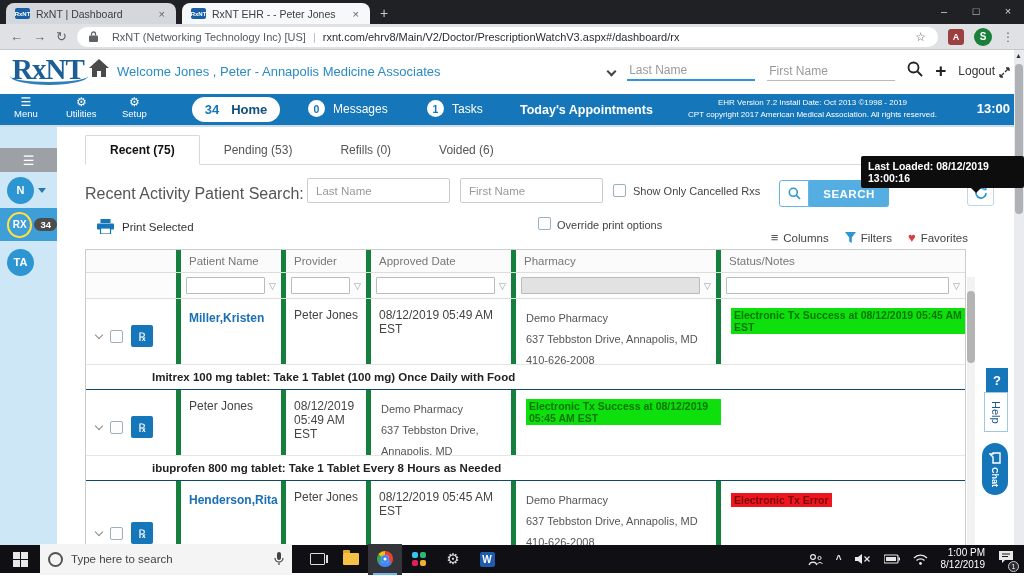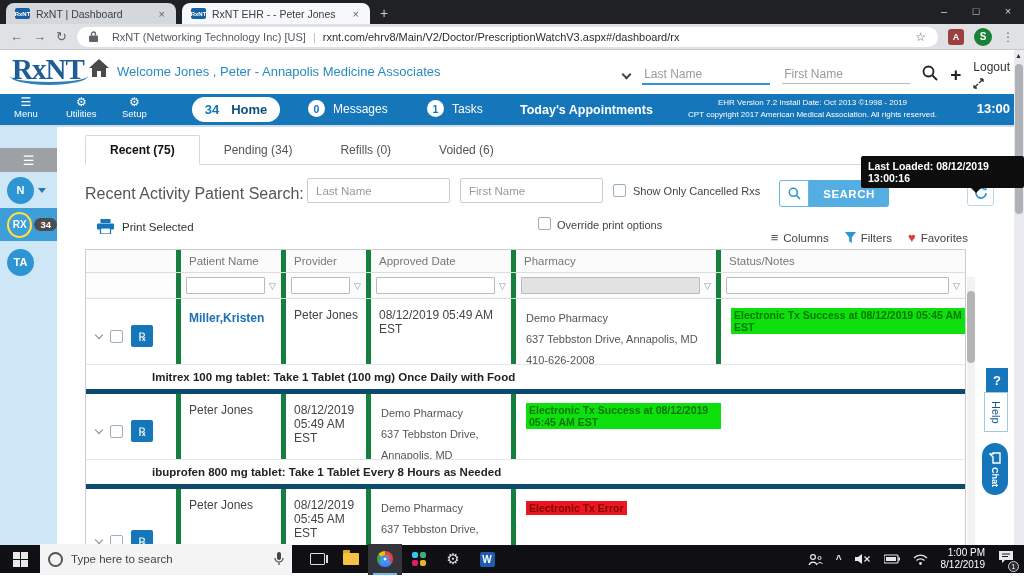--- a/index.html
+++ b/index.html
@@ -37,21 +37,21 @@
   .rxnt-logo { position:absolute; left:12px; top:3px; font-family:"Liberation Serif", serif; font-size:29px; font-weight:bold; color:#1c5e95; letter-spacing:-1px; }
   .rxnt-logo::after { content:""; position:absolute; left:-2px; bottom:1px; width:78px; height:6px; border-bottom:3px solid #2f7fb8; border-radius:0 0 50% 50%/0 0 100% 100%; }
   .home-glyph { position:absolute; left:88px; top:8px; }
   .welcome { position:absolute; left:117px; top:14px; font-size:13px; color:#2a8bc5; }
   .hdr-right { position:absolute; right:14px; top:10px; display:flex; align-items:center; gap:12px; }
   .chev { display:inline-block; width:7px; height:7px; border-right:2px solid #444; border-bottom:2px solid #444; transform:rotate(45deg); }
   .hdr-input { border:none; border-bottom:1px solid #bbb; width:128px; font-size:12px; color:#333; padding:2px 2px; outline:none; background:transparent; font-family:"Liberation Sans",sans-serif;}
   .hdr-input.active-underline { border-bottom:2px solid #2f95d6; }
   .hdr-input::placeholder { color:#9a9a9a; }
   .hdr-plus { font-size:19px; color:#222; font-weight:bold; }
-  .logout { font-size:12px; color:#333; display:flex; align-items:flex-start; gap:4px;flex-direction:column; }
+  .logout { font-size:12px; color:#333; display:flex; align-items:flex-end; gap:4px; }
 
   
   .bluenav { position:absolute; top:94px; left:0; width:1024px; height:31px; background:#1576ba; color:#fff; }
   .nav-item { position:absolute; top:2px; text-align:center; font-size:9.5px; line-height:1.1; color:#fff; }
   .nav-item .ni-icon { font-size:12px; display:block; }
   .home-pill { position:absolute; left:192px; top:3px; width:88px; height:25px; background:#fff; border-radius:13px; display:flex; align-items:center; justify-content:center; gap:12px; font-size:13px; font-weight:bold; }
   .home-pill .cnt { color:#1576ba; }
   .home-pill .lbl { color:#114f7e; }
   .count-group { position:absolute; top:6px; display:flex; align-items:center; gap:8px; font-size:12px; }
   .count-circle { width:17px; height:17px; background:#fff; border-radius:50%; color:#1576ba; font-size:10.5px; font-weight:bold; display:flex; align-items:center; justify-content:center; }
@@ -111,21 +111,21 @@
   .datarow .tcell { padding-top:9px; }
   .rowctl { display:flex; align-items:center; gap:8px; padding:12px 0 0 10px; }
   .expander { display:inline-block; width:6px; height:6px; border-right:1.5px solid #888; border-bottom:1.5px solid #888; transform:rotate(45deg); margin-top:-3px; }
   .rx-tile { width:22px; height:22px; background:#1576ba; border-radius:2px; color:#fff; font-size:12px; display:flex; align-items:center; justify-content:center; }
   .patient-link { color:#1a6fb5; font-weight:bold; font-size:12px; padding-left:8px; }
   .cell-text { font-size:12px; color:#444; padding-left:8px; }
   .pharm { font-size:11px; color:#555; padding-left:10px; line-height:21px; }
   .status-badge { display:inline-block; margin-left:10px; font-size:10.5px; font-weight:bold; padding:1px 3px; }
   .status-success { background:#0de00d; color:#0a7500; }
   .status-error { background:#ee1520; color:#7c0404; }
-  .drugrow { border-bottom:5px solid #0c4a6e; padding:6px 0 6px 66px; font-size:11.5px; font-weight:bold; color:#222; background:#fff; }
+  .drugrow { border-bottom:1px solid #0c4a6e; padding:6px 0 6px 66px; font-size:11.5px; font-weight:bold; color:#222; background:#fff; }
   .datarow.cutoff { height:95px; border-bottom:none; }
 
   .inner-scroll { position:absolute; left:910px; top:150px; width:8px; height:268px; background:#f2f2f2; }
   .inner-thumb { position:absolute; top:14px; left:0; width:8px; height:72px; background:#b4b4b4; border-radius:4px; }
 
   
   .tooltip { position:absolute; left:861px; top:156px; background:#0d0d0d; color:#fff; font-size:10.5px; font-weight:bold; padding:4px 7px; border-radius:2px; z-index:30; }
   .tooltip::after { content:""; position:absolute; left:110px; bottom:-5px; border-left:5px solid transparent; border-right:5px solid transparent; border-top:5px solid #0d0d0d; }
 
   
@@ -289,21 +289,21 @@
     </div>
     <div class="sb-row" style="top:120px;height:30px;">
       <span class="sb-circle">TA</span>
     </div>
   </div>
 
   <div class="content">
 
     <div class="tabsrow">
       <div class="tabitem active">Recent (75)</div>
-      <div class="tabitem">Pending (34)</div>
+      <div class="tabitem">Pending (53)</div>
       <div class="tabitem">Refills (0)</div>
       <div class="tabitem">Voided (6)</div>
     </div>
 
     <div class="search-label">Recent Activity Patient Search:</div>
     <input class="box-input" style="left: 250px; top: 51px; width: 143px;" placeholder="Last Name">
     <input class="box-input" style="left: 403px; top: 51px; width: 143px;" placeholder="First Name">
     <span class="cb cb-cancel"></span>
     <span class="cb-cancel-lbl">Show Only Cancelled Rxs</span>
     <div class="search-btn">
@@ -417,20 +417,21 @@
         <div class="tcell"><span class="status-badge status-success">Electronic Tx Success at 08/12/2019 05:45 AM EST</span></div>
       </div>
       <div class="drugrow">ibuprofen 800 mg tablet: Take 1 Tablet Every 8 Hours as Needed</div>
 
       <div class="trow datarow cutoff">
         <div class="tcell rowctl">
           <span class="expander"></span>
           <span class="cb"></span>
           <span class="rx-tile">℞</span>
         </div>
+        <div class="tcell"><span class="patient-link">Henderson,Rita</span></div>
         <div class="tcell cell-text">Peter Jones</div>
         <div class="tcell cell-text">08/12/2019 05:45 AM EST</div>
         <div class="tcell pharm">
           <div>Demo Pharmacy</div>
           <div>637 Tebbston Drive, Annapolis, MD</div>
           <div>410-626-2008</div>
         </div>
         <div class="tcell"><span class="status-badge status-error">Electronic Tx Error</span></div>
       </div>
     </div>

